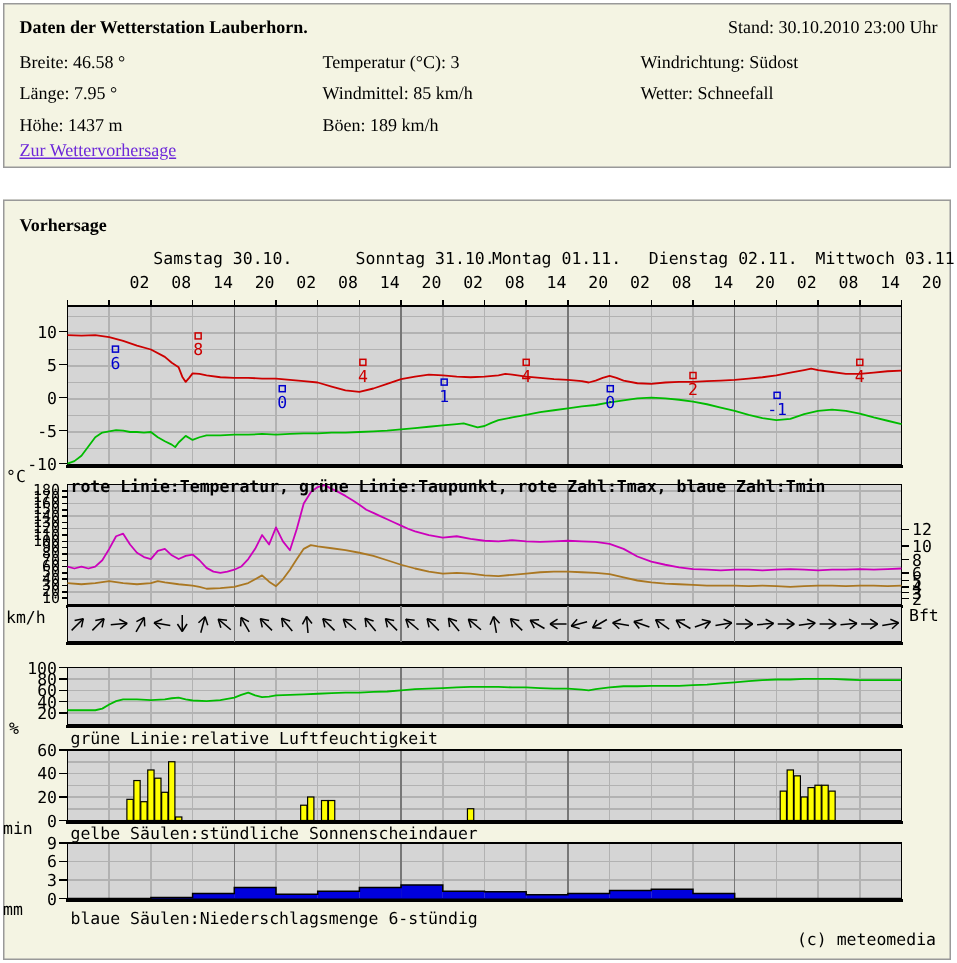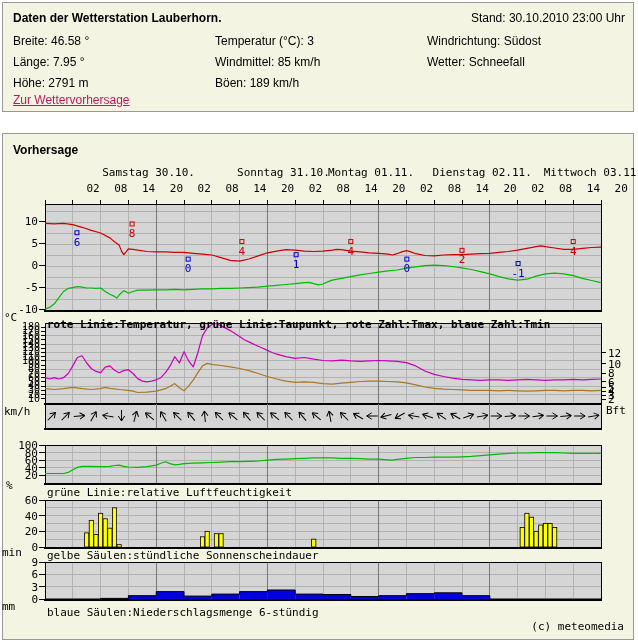--- a/index.html
+++ b/index.html
@@ -2,23 +2,23 @@
 <html><head>
 <meta charset="utf-8">
 <style>
   html,body{margin:0;padding:0;background:#fff;}
   .page{position:relative;width:638px;height:642px;background:#fff;
         font-family:"Liberation Sans",sans-serif;overflow:hidden;}
   .panel{position:absolute;left:2px;width:632px;background:#f4f4e3;
          border:1px solid #999;box-sizing:border-box;}
   #station-panel{top:2px;height:110px;}
   #forecast-panel{top:133px;height:507px;}
-  .abs{position:absolute;font-size:12px;color:#000;white-space:nowrap;}
+  .abs{position:absolute;font-size:12px;color:#000;white-space:nowrap;font-family:Liberation Serif, serif;}
   .bold{font-weight:bold;}
-  a.link{color:#be185d;text-decoration:underline;cursor:pointer;}
+  a.link{color:#6d28d9;text-decoration:underline;cursor:pointer;}
   #chart-svg{position:absolute;left:0;top:0;pointer-events:none;z-index:3;}
   #overlay{position:absolute;left:0;top:0;width:638px;height:642px;pointer-events:none;z-index:4;}
   .cap{position:absolute;left:47px;font:11px "DejaVu Sans Mono",monospace;color:#000;white-space:nowrap;}
   .unit{position:absolute;font:11px "DejaVu Sans Mono",monospace;color:#000;white-space:nowrap;}
   .daylbl,.hourlbl{position:absolute;font:11px "DejaVu Sans Mono",monospace;color:#000;
                    text-align:center;white-space:nowrap;margin-left:48px;}
   .copyright{position:absolute;font:11px "DejaVu Sans Mono",monospace;color:#000;}
 </style>
 </head>
 <body>
@@ -30,21 +30,21 @@
     <div class="abs" style="right:8px;top:8px;">Stand: 30.10.2010 23:00 Uhr</div>
 
     <div class="abs" style="left:10px;top:31px;">Breite: 46.58 °</div>
     <div class="abs" style="left:212px;top:31px;">Temperatur (°C): 3</div>
     <div class="abs" style="left:424px;top:31px;">Windrichtung: Südost</div>
 
     <div class="abs" style="left:10px;top:52px;">Länge: 7.95 °</div>
     <div class="abs" style="left:212px;top:52px;">Windmittel: 85 km/h</div>
     <div class="abs" style="left:424px;top:52px;text-align:center;">Wetter: Schneefall</div>
 
-    <div class="abs" style="left:10px;top:73px;">Höhe: 2791 m</div>
+    <div class="abs" style="left:10px;top:73px;">Höhe: 1437 m</div>
     <div class="abs" style="left:212px;top:73px;">Böen: 189 km/h</div>
 
     <a class="abs link" style="left:10px;top:90px;" href="#">Zur Wettervorhersage</a>
   </div>
 
   <div class="panel" id="forecast-panel">
     <div class="abs bold" style="left:10px;top:9px;">Vorhersage</div>
   </div>
 
   <svg id="chart-svg" width="638" height="642" viewBox="0 0 638 642">

